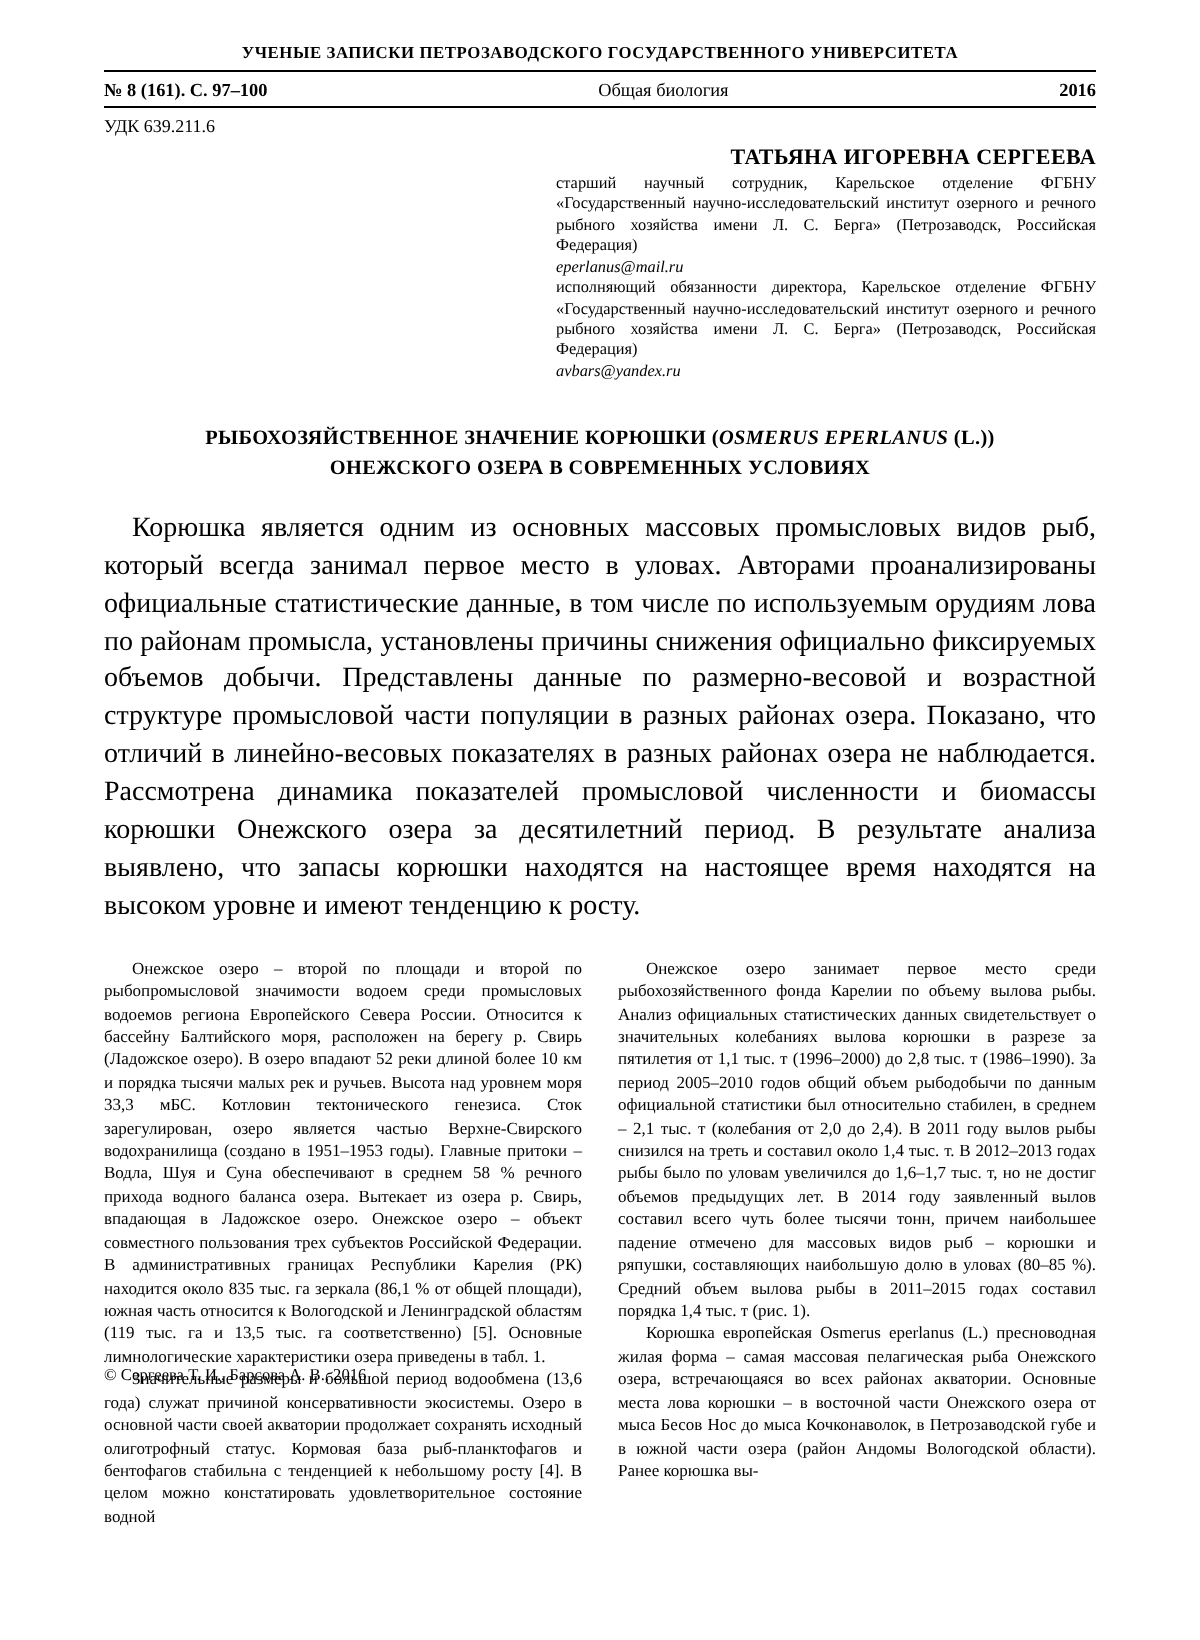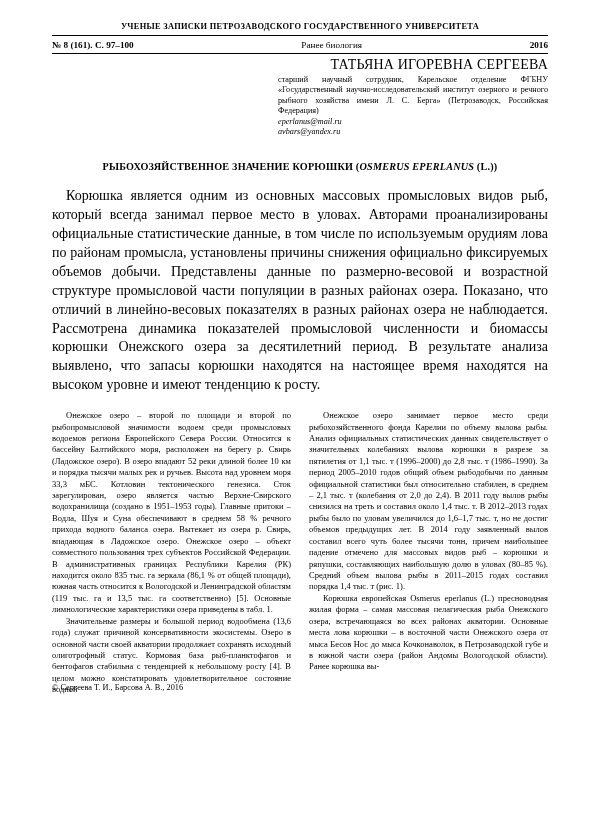--- a/index.html
+++ b/index.html
@@ -67,22 +67,22 @@
 
   
   .authors {
     width: 270px;
     margin-left: 226px;
     text-align: right;
     font-size: 8.3px;
     line-height: 1.28;
   }
   .author-name {
-    font-weight: normal;
-    font-size: 14px;
+    font-weight: bold;
+    font-size: 11px;
     letter-spacing: 0.2px;
     margin-top: 6px;
     margin-bottom: 1px;
   }
   .author-name.first { margin-top: 2px; }
   .author-affil {
     text-align: justify;
     font-size: 8.2px;
     line-height: 1.27;
   }
@@ -150,36 +150,39 @@
 <body>
 
 <div class="page">
   <div class="inner">
 
     <div class="running-head">УЧЕНЫЕ ЗАПИСКИ ПЕТРОЗАВОДСКОГО ГОСУДАРСТВЕННОГО УНИВЕРСИТЕТА</div>
     <hr class="rule">
 
     <div class="issue-line">
       <span>№ 8 (161). С. 97–100</span>
-      <span class="center">Ранее биология</span>
+      <span class="center">Общая биология</span>
       <span>2016</span>
     </div>
     <hr class="rule thin">
 
+    <div class="udk">УДК 639.211.6</div>
 
     <div class="authors">
       <div class="author-name first">ТАТЬЯНА ИГОРЕВНА СЕРГЕЕВА</div>
       <div class="author-affil">старший научный сотрудник, Карельское отделение ФГБНУ «Государственный научно-исследовательский институт озерного и речного рыбного хозяйства имени Л. С. Берга» (Петрозаводск, Российская Федерация)</div>
       <div class="author-email">eperlanus@mail.ru</div>
 
+      <div class="author-affil">исполняющий обязанности директора, Карельское отделение ФГБНУ «Государственный научно-исследовательский институт озерного и речного рыбного хозяйства имени Л. С. Берга» (Петрозаводск, Российская Федерация)</div>
       <div class="author-email">avbars@yandex.ru</div>
     </div>
 
     <div class="title">
       <span>РЫБОХОЗЯЙСТВЕННОЕ ЗНАЧЕНИЕ КОРЮШКИ (</span><span class="it">OSMERUS EPERLANUS</span><span> (L.))</span><br>
+      <span>ОНЕЖСКОГО ОЗЕРА В СОВРЕМЕННЫХ УСЛОВИЯХ</span>
     </div>
 
     <div class="abstract">Корюшка является одним из основных массовых промысловых видов рыб, который всегда занимал первое место в уловах. Авторами проанализированы официальные статистические данные, в том числе по используемым орудиям лова по районам промысла, установлены причины снижения официально фиксируемых объемов добычи. Представлены данные по размерно-весовой и возрастной структуре промысловой части популяции в разных районах озера. Показано, что отличий в линейно-весовых показателях в разных районах озера не наблюдается. Рассмотрена динамика показателей промысловой численности и биомассы корюшки Онежского озера за десятилетний период. В результате анализа выявлено, что запасы корюшки находятся на настоящее время находятся на высоком уровне и имеют тенденцию к росту.</div>
 
     <div class="columns">
       <div class="col">
         <p>Онежское озеро – второй по площади и второй по рыбопромысловой значимости водоем среди промысловых водоемов региона Европейского Севера России. Относится к бассейну Балтийского моря, расположен на берегу р. Свирь (Ладожское озеро). В озеро впадают 52 реки длиной более 10 км и порядка тысячи малых рек и ручьев. Высота над уровнем моря 33,3 мБС. Котловин тектонического генезиса. Сток зарегулирован, озеро является частью Верхне-Свирского водохранилища (создано в 1951–1953 годы). Главные притоки – Водла, Шуя и Суна обеспечивают в среднем 58 % речного прихода водного баланса озера. Вытекает из озера р. Свирь, впадающая в Ладожское озеро. Онежское озеро – объект совместного пользования трех субъектов Российской Федерации. В административных границах Республики Карелия (РК) находится около 835 тыс. га зеркала (86,1 % от общей площади), южная часть относится к Вологодской и Ленинградской областям (119 тыс. га и 13,5 тыс. га соответственно) [5]. Основные лимнологические характеристики озера приведены в табл. 1.</p>
         <p>Значительные размеры и большой период водообмена (13,6 года) служат причиной консервативности экосистемы. Озеро в основной части своей акватории продолжает сохранять исходный олиготрофный статус. Кормовая база рыб-планктофагов и бентофагов стабильна с тенденцией к небольшому росту [4]. В целом можно констатировать удовлетворительное состояние водной</p>
       </div>
       <div class="col">

